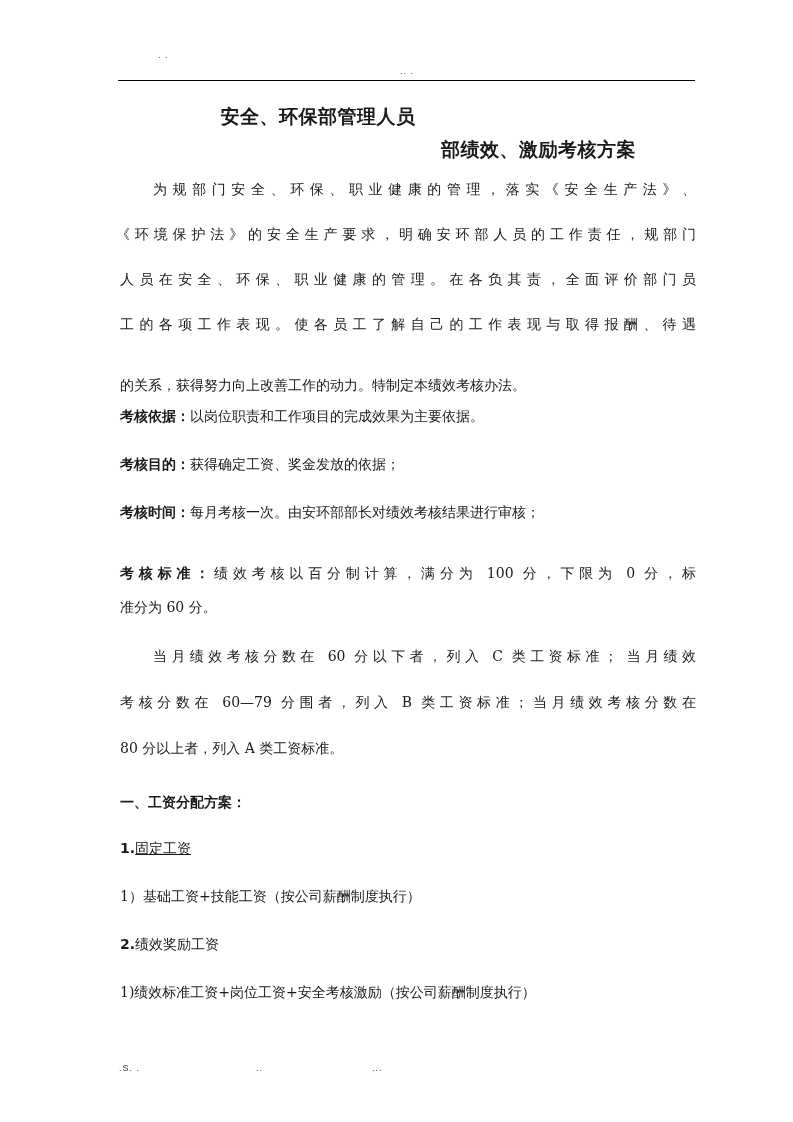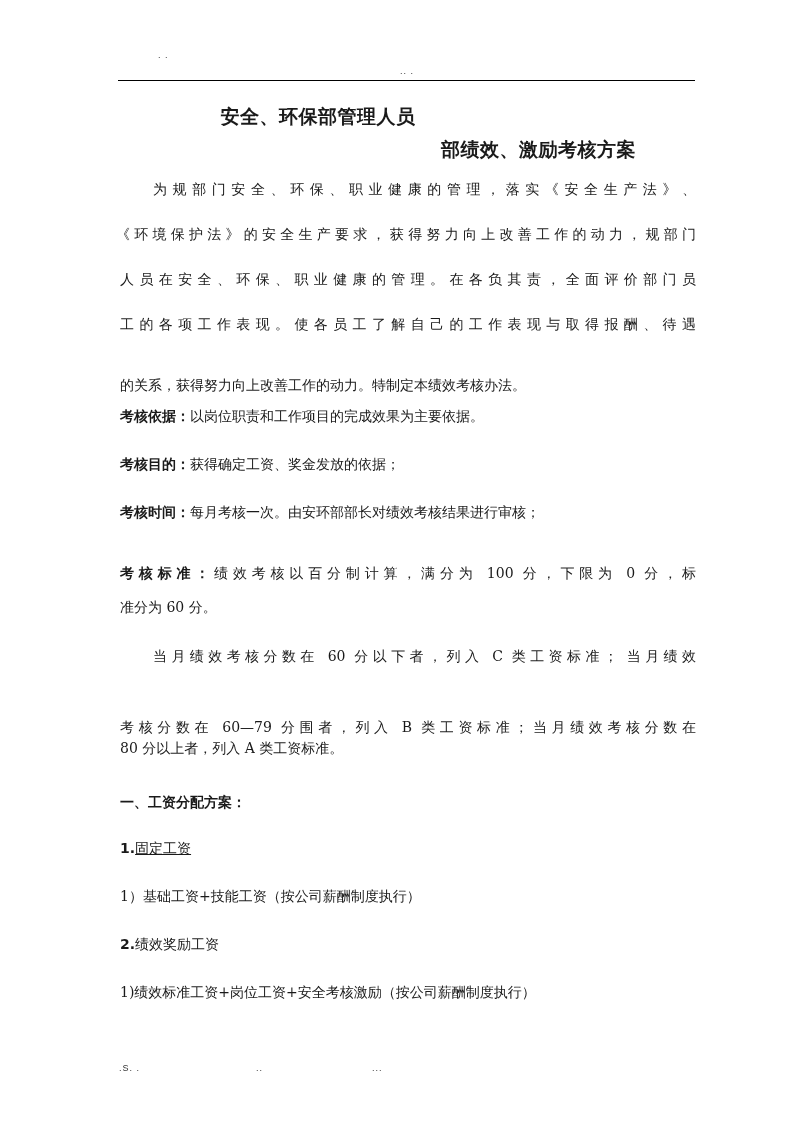--- a/index.html
+++ b/index.html
@@ -29,21 +29,21 @@
   <span class="hdr-left">. .</span>
   <span class="hdr-center">.. .</span>
   <div class="hdr-rule"></div>
 </div>
 
 <div class="title t1">安全、环保部管理人员</div>
 <div class="title t2">部绩效、激励考核方案</div>
 
 <div>
   <div class="line j" style="top:178px; left:153px; width:543px;">为规部门安全、环保、职业健康的管理，落实《安全生产法》、</div>
-  <div class="line j" style="top:223px; left:116px; width:580px;">《环境保护法》的安全生产要求，获得努力向上改善工作的动力，规部门</div>
+  <div class="line j" style="top:223px; left:116px; width:580px;">《环境保护法》的安全生产要求，明确安环部人员的工作责任，规部门</div>
   <div class="line j" style="top:268px;">人员在安全、环保、职业健康的管理。在各负其责，全面评价部门员</div>
   <div class="line j" style="top:313px;">工的各项工作表现。使各员工了解自己的工作表现与取得报酬、待遇</div>
   <div class="line" style="top:358px;margin-top:16px;">的关系，获得努力向上改善工作的动力。特制定本绩效考核办法。</div>
 </div>
 
 <div class="line" style="top:405px;">
   <span class="b">考核依据：</span><span>以岗位职责和工作项目的完成效果为主要依据。</span>
 </div>
 <div class="line" style="top:453px;">
   <span class="b">考核目的：</span><span>获得确定工资、奖金发放的依据；</span>
@@ -51,21 +51,21 @@
 <div class="line" style="top:501px;">
   <span class="b">考核时间：</span><span>每月考核一次。由安环部部长对绩效考核结果进行审核；</span>
 </div>
 <div class="line j" style="top:562px;">
   <span class="b">考核标准：</span><span>绩效考核以百分制计算，满分为 100 分，下限为 0 分，标</span>
 </div>
 <div class="line" style="top:596px;">准分为 60 分。</div>
 
 <div>
   <div class="line j" style="top:645px; left:153px; width:543px;">当月绩效考核分数在 60 分以下者，列入 C 类工资标准； 当月绩效</div>
-  <div class="line j" style="top:691px;margin-top:25px;">考核分数在 60—79 分围者，列入 B 类工资标准；当月绩效考核分数在</div>
+  <div class="line j" style="top:691px;">考核分数在 60—79 分围者，列入 B 类工资标准；当月绩效考核分数在</div>
   <div class="line" style="top:737px;">80 分以上者，列入 A 类工资标准。</div>
 </div>
 
 <div class="line b" style="top:791px;">一、工资分配方案：</div>
 
 <div class="line" style="top:837px;">
   <span class="b">1.</span><span class="b" style="font-weight:normal;text-decoration:underline;">固定工资</span>
 </div>
 <div class="line" style="top:885px;">1）基础工资+技能工资（按公司薪酬制度执行）</div>
 

